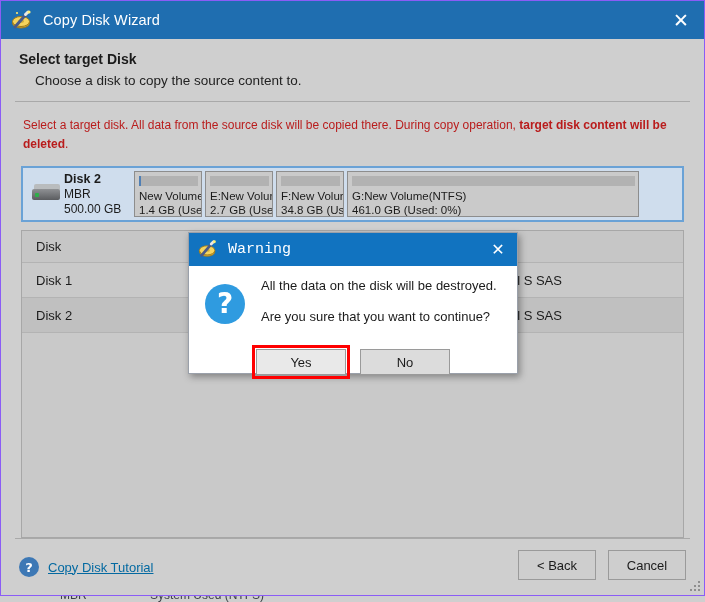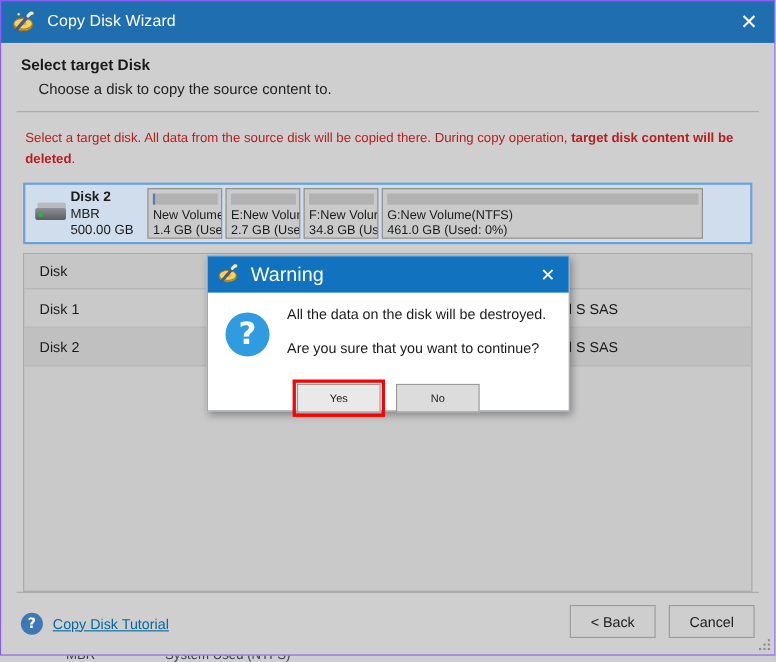--- a/index.html
+++ b/index.html
@@ -167,42 +167,42 @@
     position: absolute; left: 188px; top: 232px; width: 330px; height: 142px;
     background: #ffffff; box-shadow: 2px 3px 7px rgba(0,0,0,.35);
     border: 1px solid #9aa0aa; box-sizing: border-box;
     display: flex; flex-direction: column; z-index: 20;
   }
   .dlg-title {
     height: 33px; flex: 0 0 33px; background: #1173c0;
     display: flex; align-items: center; padding-left: 9px;
     position: relative; box-sizing: border-box;
   }
-  .dlg-title-text { color: #fff; font-size: 18px; margin-left: 8px; }
+  .dlg-title-text { color: #fff; font-size: 15px; margin-left: 8px; font-family: Liberation Mono, monospace; }
   .dlg-close {
     position: absolute; right: 0; top: 0; width: 38px; height: 33px;
     display: flex; align-items: center; justify-content: center;
     color: #fff; font-size: 16px; font-family: "DejaVu Sans", sans-serif;
   }
   .dlg-body { flex: 1; display: flex; padding: 12px 0 0 0; }
   .dlg-icon-col { flex: 0 0 72px; display: flex; justify-content: center; padding-top: 6px; }
   .q-circle {
     width: 40px; height: 40px; border-radius: 50%; background: #2f9be0;
     color: #fff; font-size: 28px; font-weight: bold; line-height: 40px;
     text-align: center; font-family: "DejaVu Sans", sans-serif;
   }
   .dlg-msgs { flex: 1; padding-right: 8px; }
   .dlg-msgs p { margin: 0 0 16px 0; font-size: 13px; color: #1b1b1b; }
   .dlg-buttons {
     height: 44px; flex: 0 0 44px; display: flex; align-items: center;
     justify-content: center; gap: 14px; padding-bottom: 6px;
   }
   .dlg-btn {
-    width: 76px; height: 26px; background: #e9e9e9; border: 1px solid #9a9a9a;
-    font-size: 10px; color: #1b1b1b; display: flex; align-items: center;
+    width: 90px; height: 26px; background: #e9e9e9; border: 1px solid #9a9a9a;
+    font-size: 13px; color: #1b1b1b; display: flex; align-items: center;
     justify-content: center; box-sizing: border-box; position: relative;
     cursor: pointer;
   }
   .dlg-btn.grey { background: #dcdcdc; }
   
   .wand { position: relative; width: 22px; height: 22px; }
 </style>
 </head>
 <body>
 

